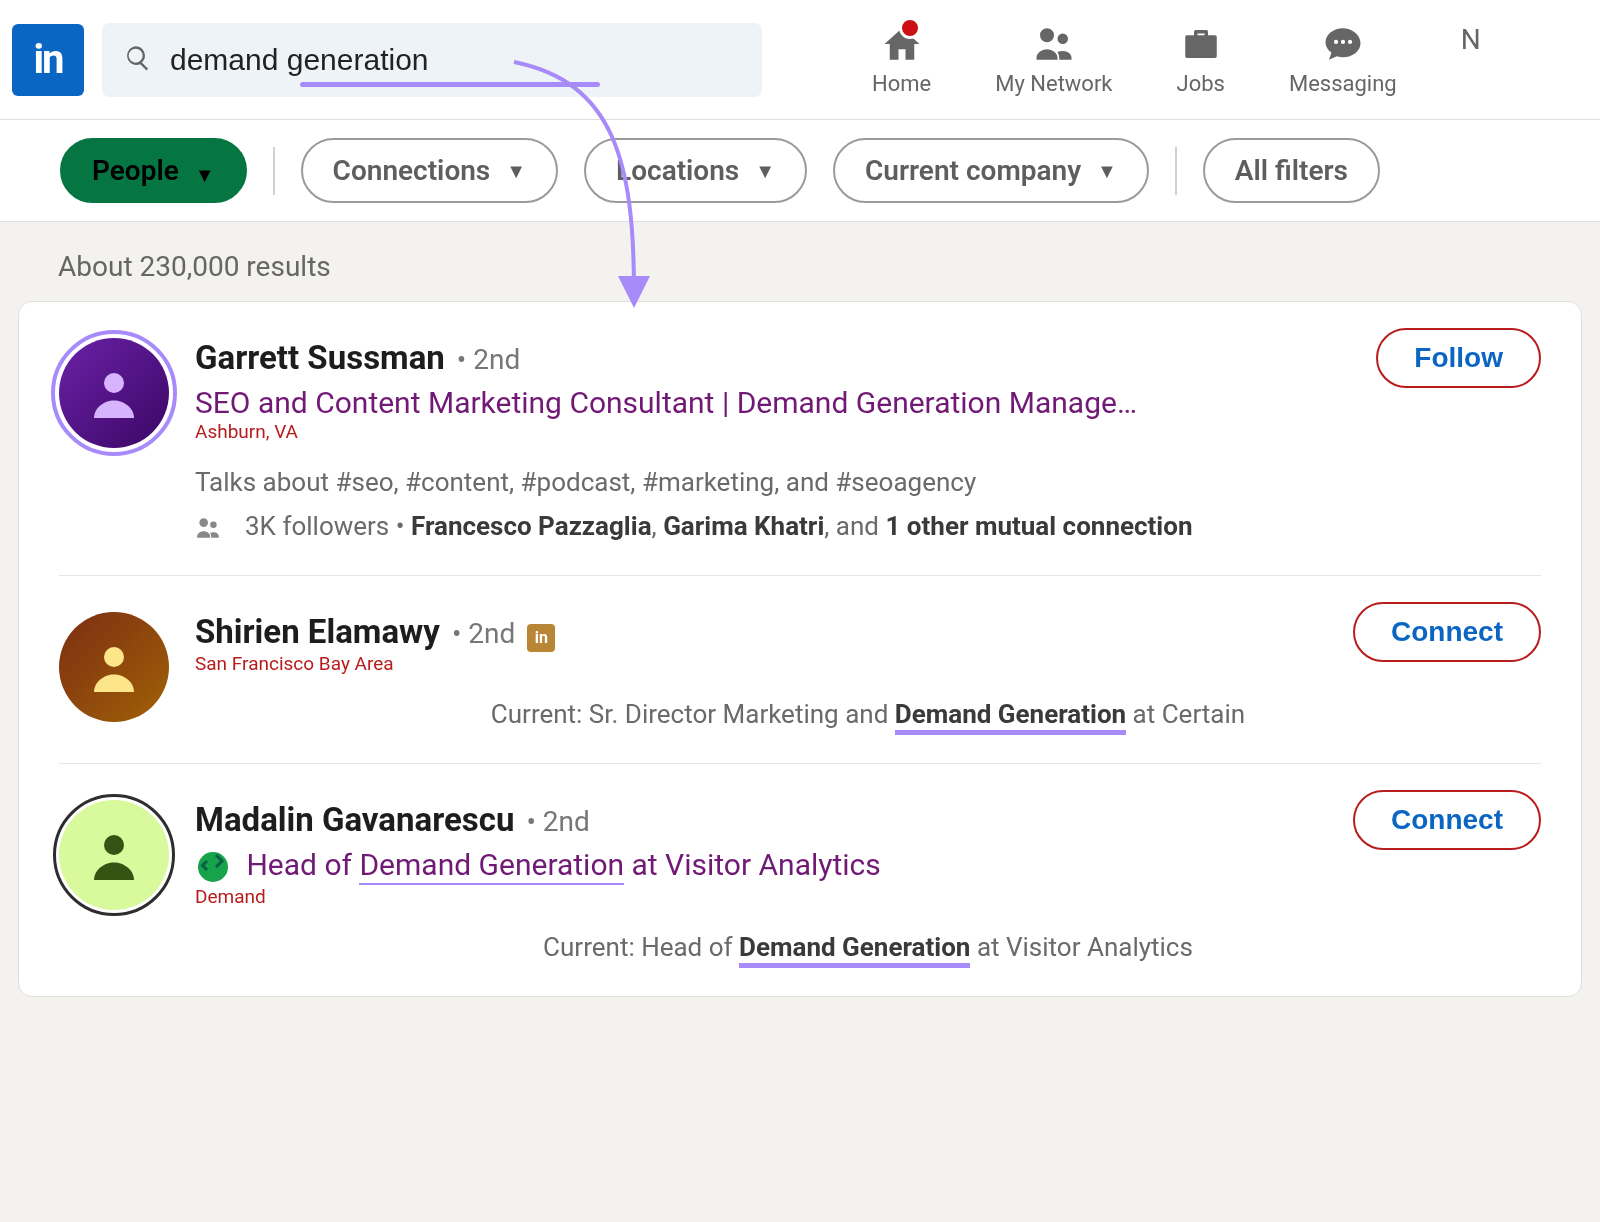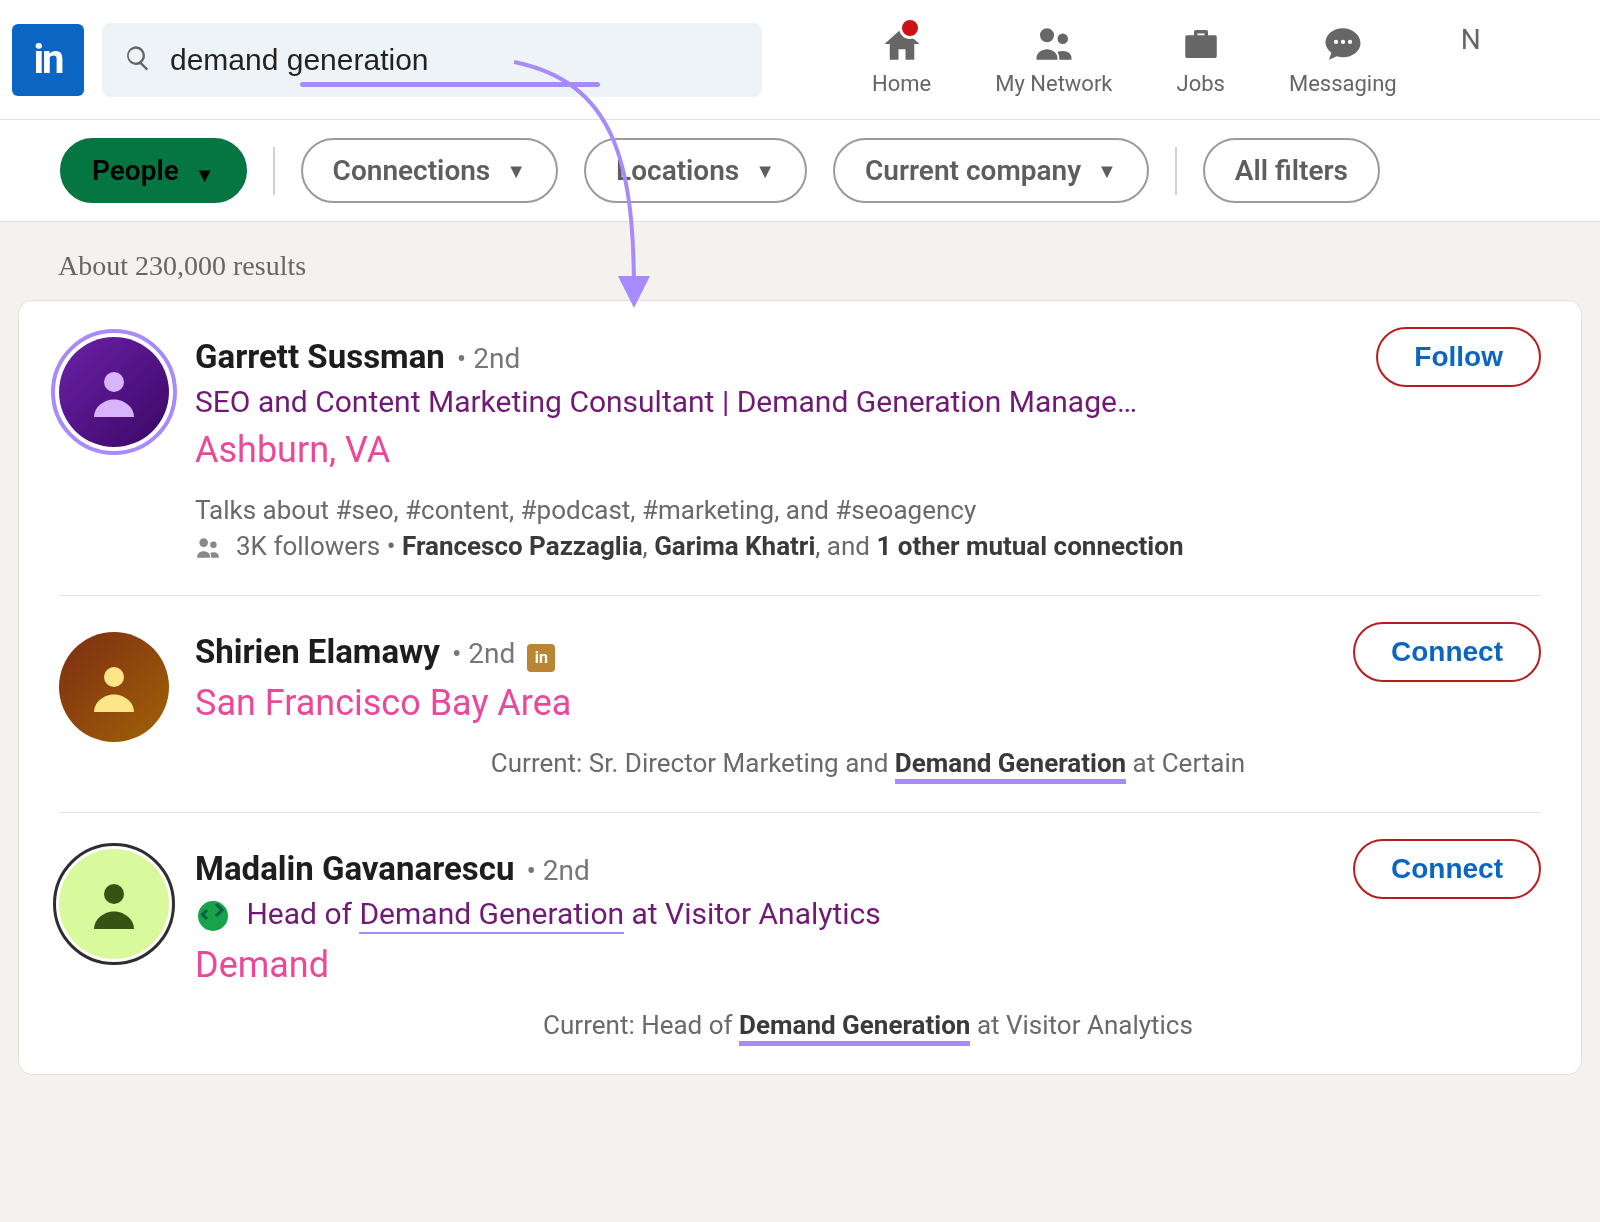--- a/index.html
+++ b/index.html
@@ -128,21 +128,20 @@
     width: 2px;
     height: 48px;
     background: #d0d0ce;
   }
 
   
   .results-meta {
     font-size: 28px;
     color: #666;
     padding: 28px 58px 18px;
-    font-family: Liberation Serif, serif;
   }
   .results-card {
     background: #fff;
     border: 1px solid #e0dfdc;
     border-radius: 14px;
     margin: 0 18px;
     padding: 0 40px;
   }
   .result {
     display: flex;
@@ -209,42 +208,42 @@
   .r-headline {
     font-size: 30px;
     color: #701a75;
     margin-top: 8px;
     white-space: nowrap;
     overflow: hidden;
     text-overflow: ellipsis;
     max-width: 1060px;
   }
   .r-loc {
-    font-size: 36px;
-    color: #ec4899;
-    margin-top: 10px;
+    font-size: 19px;
+    color: #b91c1c;
+    margin-top: 0;
   }
   .r-talks {
     font-size: 26px;
     color: #6a6a6a;
     margin-top: 24px;
   }
   .r-current {
     font-size: 26px;
     color: #6a6a6a;
     margin-top: 24px;
     text-align: center;
   }
   .r-current b { color: #3a3a3a; font-weight: 700; }
   .r-mutual {
     font-size: 26px;
     color: #6a6a6a;
-    margin-top: 6px;
-    display: flex;
-    gap: 15px;
+    margin-top: 14px;
+    display: flex;
+    gap: 24px;
     align-items: flex-start;
   }
   .r-mutual svg { width: 26px; height: 26px; fill: #888; flex-shrink: 0; margin-top: 4px; }
   .r-mutual b { color: #3a3a3a; font-weight: 700; }
   .action-btn {
     position: absolute;
     right: 0;
     top: 26px;
     border: 2px solid #b91c1c;
     color: #0a66c2;

